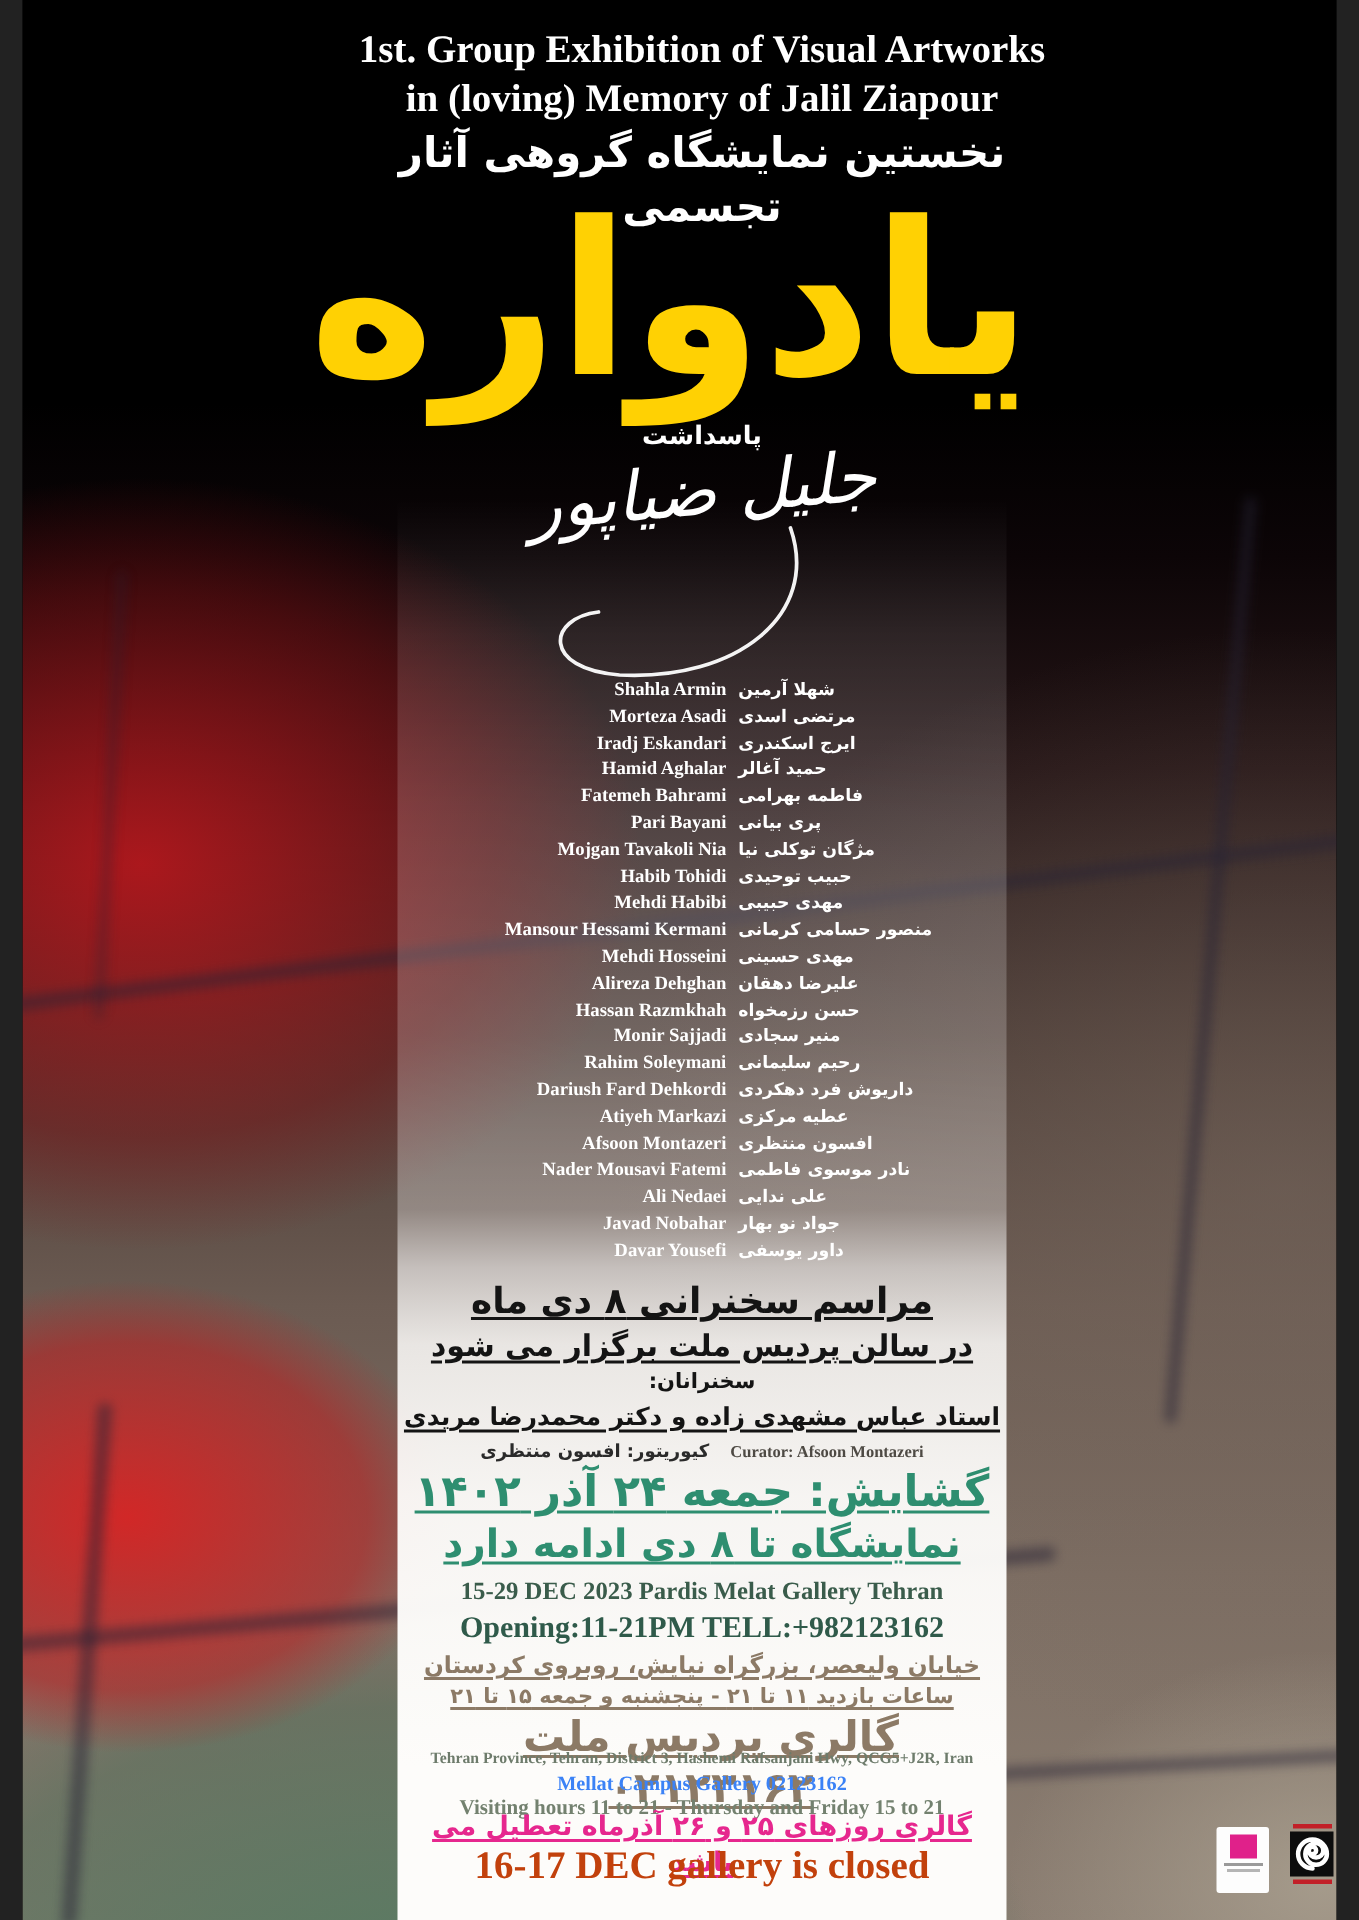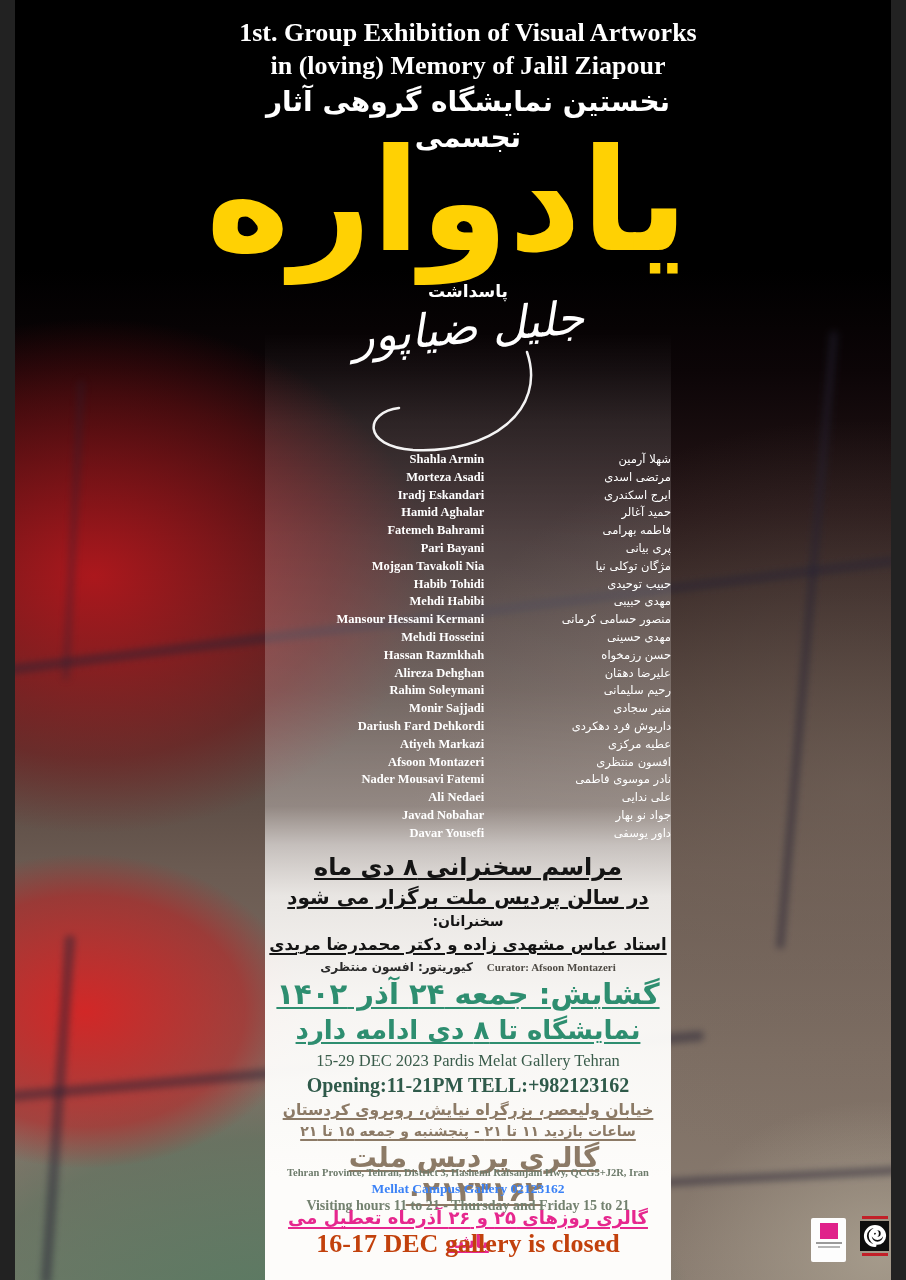--- a/index.html
+++ b/index.html
@@ -59,38 +59,38 @@
     white-space:nowrap;
   }
   .tribute{top:281px;color:#fff;font-weight:bold;font-size:17px;}
   .signature{top:300px;color:#fff;font-size:46px;font-style:italic;transform:rotate(-5deg);letter-spacing:1px;}
   .swash{position:absolute;left:250px;top:348px;}
 
   
   .artists{position:absolute;left:250px;top:452px;width:406px;}
   .artist-row{display:flex;align-items:baseline;height:17.8px;}
   .a-en{flex:0 0 54%;text-align:right;font-family:"Liberation Serif",serif;font-weight:bold;font-size:12.5px;color:#fff;padding-right:6px;}
-  .a-fa{flex:1;text-align:right;direction:rtl;font-family:"DejaVu Sans",sans-serif;font-weight:normal;font-size:11.5px;color:#fff;padding-left:2px;}
+  .a-fa{flex:1;text-align:left;direction:rtl;font-family:"DejaVu Sans",sans-serif;font-weight:bold;font-size:11.5px;color:#fff;padding-left:2px;}
 
   
   .ceremony{top:852px;color:#141414;}
   .cer-l1{font-weight:bold;font-size:24px;line-height:31px;}
   .cer-l2{font-weight:bold;font-size:20px;line-height:28px;}
   .cer-l3{font-weight:bold;font-size:14px;line-height:21px;}
   .cer-l4{font-weight:bold;font-size:16.5px;line-height:25px;text-align:center;}
   .curator-row{display:flex;justify-content:center;gap:14px;align-items:baseline;margin-top:3px;}
   .curator-en{font-family:"Liberation Serif",serif;font-weight:bold;font-size:11px;color:#4e4a44;}
   .curator-fa{font-family:"DejaVu Sans",sans-serif;direction:rtl;font-weight:bold;font-size:12px;color:#2a2a2a;}
 
   
   .green-fa{top:976px;font-weight:bold;}
   .green-fa .g1{font-size:29px;line-height:37px;}
   .green-fa .g2{font-size:26px;line-height:34px;}
   .en-green{top:1049px;}
-  .eg1{font-weight:normal;font-size:16.5px;line-height:23px;}
+  .eg1{font-weight:bold;font-size:16.5px;line-height:23px;}
   .eg2{font-weight:bold;font-size:20px;line-height:27px;}
 
   
   .fa-brown{top:1099px;font-weight:bold;}
   .fb1{font-size:15.5px;line-height:22px;}
   .fb2{font-size:14px;line-height:20px;}
   .fb3{font-size:28px;line-height:34px;padding-left:12px;}
   .en-small{top:1166px;}
   .es1{font-weight:bold;font-size:10.5px;line-height:14px;}
   .es2{font-weight:bold;font-size:13.5px;line-height:17px;}
@@ -198,37 +198,37 @@
       <span class="a-en">Mansour Hessami Kermani</span>
       <span class="a-fa">منصور حسامی کرمانی</span>
     </div>
 
     <div class="artist-row">
       <span class="a-en">Mehdi Hosseini</span>
       <span class="a-fa">مهدی حسینی</span>
     </div>
 
     <div class="artist-row">
+      <span class="a-en">Alireza Dehghan</span>
+      <span class="a-fa">علیرضا دهقان</span>
+    </div>
+
+    <div class="artist-row">
       <span class="a-en">Hassan Razmkhah</span>
       <span class="a-fa">حسن رزمخواه</span>
     </div>
 
     <div class="artist-row">
-      <span class="a-en">Alireza Dehghan</span>
-      <span class="a-fa">علیرضا دهقان</span>
+      <span class="a-en">Monir Sajjadi</span>
+      <span class="a-fa">منیر سجادی</span>
     </div>
 
     <div class="artist-row">
       <span class="a-en">Rahim Soleymani</span>
       <span class="a-fa">رحیم سلیمانی</span>
-    </div>
-
-    <div class="artist-row">
-      <span class="a-en">Monir Sajjadi</span>
-      <span class="a-fa">منیر سجادی</span>
     </div>
 
     <div class="artist-row">
       <span class="a-en">Dariush Fard Dehkordi</span>
       <span class="a-fa">داریوش فرد دهکردی</span>
     </div>
 
     <div class="artist-row">
       <span class="a-en">Atiyeh Markazi</span>
       <span class="a-fa">عطیه مرکزی</span>

